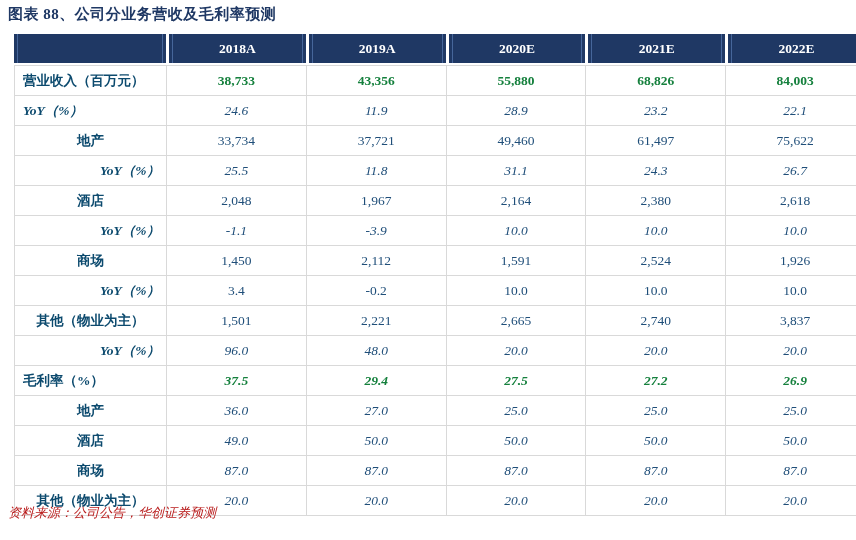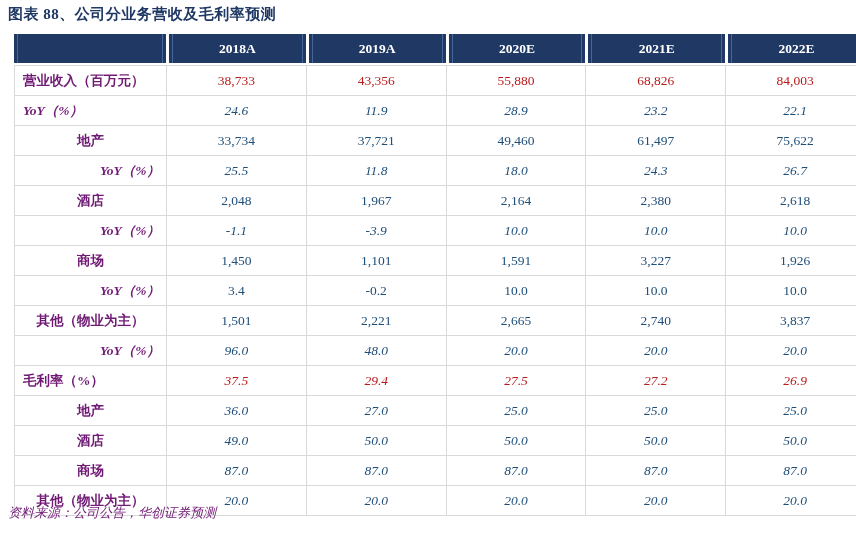--- a/index.html
+++ b/index.html
@@ -29,30 +29,30 @@
   th.col-header + th.col-header { border-left:3px solid #ffffff; }
   tbody td {
     height:29px; padding:0; font-size:13.5px; color:#1f4e79;
     text-align:center; vertical-align:middle;
     border-bottom:1px solid #d9d9d9;
   }
   tbody tr:first-child td { border-top:1px solid #d9d9d9; }
   tbody td + td { border-left:1px solid #d9d9d9; }
   tbody td:first-child { border-left:1px solid #d9d9d9; }
   tbody td:last-child { border-right:1px solid #d9d9d9; }
-  td.label { font-weight:bold; color:#701a75; }
+  td.label { font-weight:bold; color:#0c4a6e; }
   td.label.indent-left   { text-align:left;  padding-left:8px; }
   td.label.indent-center { text-align:center; }
   td.label.indent-right  { text-align:right; padding-right:6px; }
   td.label.lbl-italic    { font-style:italic; }
-  td.value.val-bold   { font-weight:normal; color:#b91c1c; }
+  td.value.val-bold   { font-weight:bold; color:#15803d; }
   td.value.val-italic { font-style:italic; }
   .source-note {
     position:absolute; left:8px; top:504px;
-    font-size:13px; font-style:italic; color:#701a75;
+    font-size:13px; font-style:italic; color:#b91c1c;
   }
 </style>
 </head>
 <body>
 
 <div class="page">
   <div class="figure-title">图表 88、公司分业务营收及毛利率预测</div>
 
   <table class="forecast">
     <colgroup>
@@ -95,21 +95,21 @@
           <td class="value">33,734</td>
           <td class="value">37,721</td>
           <td class="value">49,460</td>
           <td class="value">61,497</td>
           <td class="value">75,622</td>
         </tr>
         <tr>
           <td class="label indent-right lbl-italic">YoY（%）</td>
           <td class="value val-italic">25.5</td>
           <td class="value val-italic">11.8</td>
-          <td class="value val-italic">18.0</td>
+          <td class="value val-italic">31.1</td>
           <td class="value val-italic">24.3</td>
           <td class="value val-italic">26.7</td>
         </tr>
         <tr>
           <td class="label indent-center">酒店</td>
           <td class="value">2,048</td>
           <td class="value">1,967</td>
           <td class="value">2,164</td>
           <td class="value">2,380</td>
           <td class="value">2,618</td>
@@ -118,23 +118,23 @@
           <td class="label indent-right lbl-italic">YoY（%）</td>
           <td class="value val-italic">-1.1</td>
           <td class="value val-italic">-3.9</td>
           <td class="value val-italic">10.0</td>
           <td class="value val-italic">10.0</td>
           <td class="value val-italic">10.0</td>
         </tr>
         <tr>
           <td class="label indent-center">商场</td>
           <td class="value">1,450</td>
-          <td class="value">1,101</td>
+          <td class="value">2,112</td>
           <td class="value">1,591</td>
-          <td class="value">3,227</td>
+          <td class="value">2,524</td>
           <td class="value">1,926</td>
         </tr>
         <tr>
           <td class="label indent-right lbl-italic">YoY（%）</td>
           <td class="value">3.4</td>
           <td class="value">-0.2</td>
           <td class="value">10.0</td>
           <td class="value">10.0</td>
           <td class="value">10.0</td>
         </tr>

